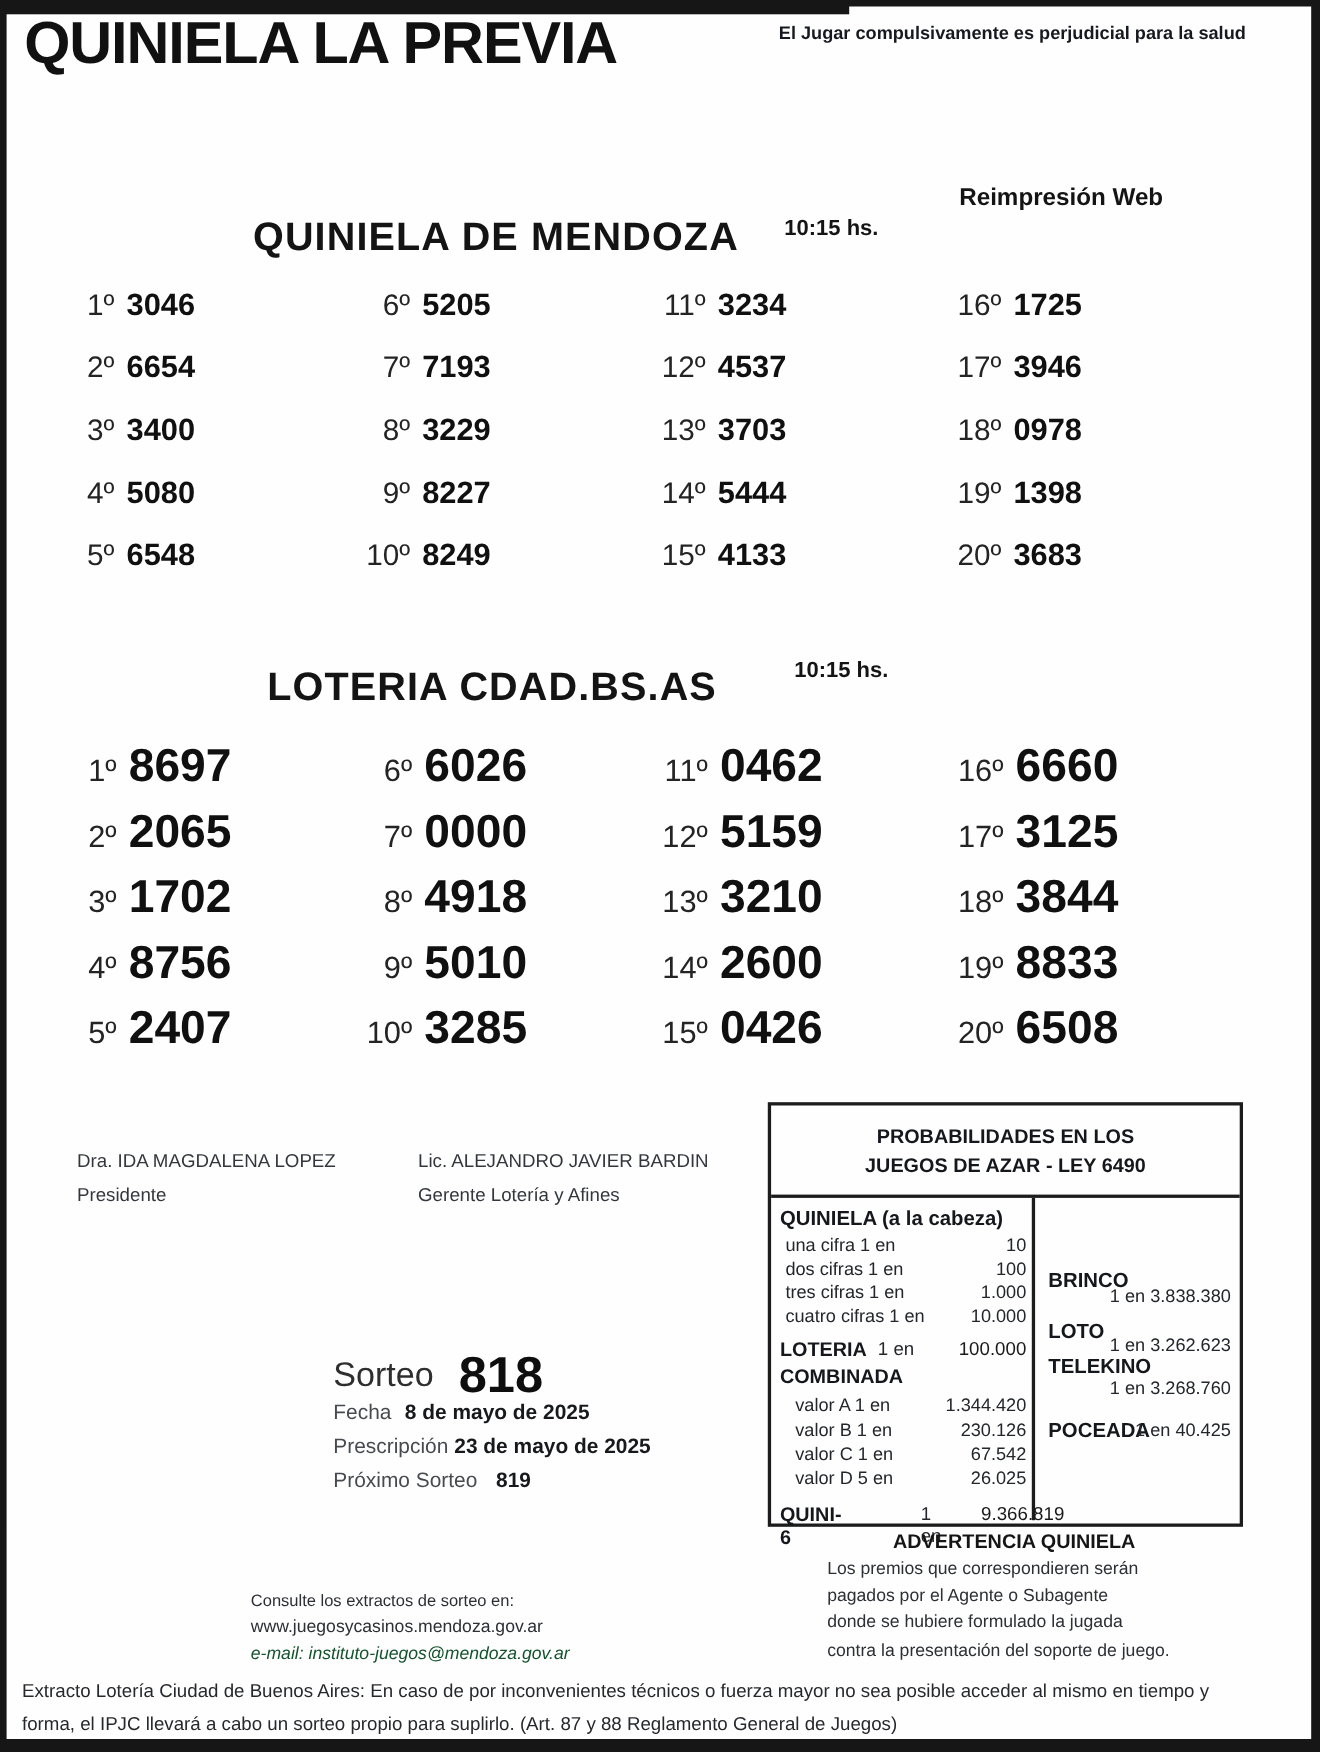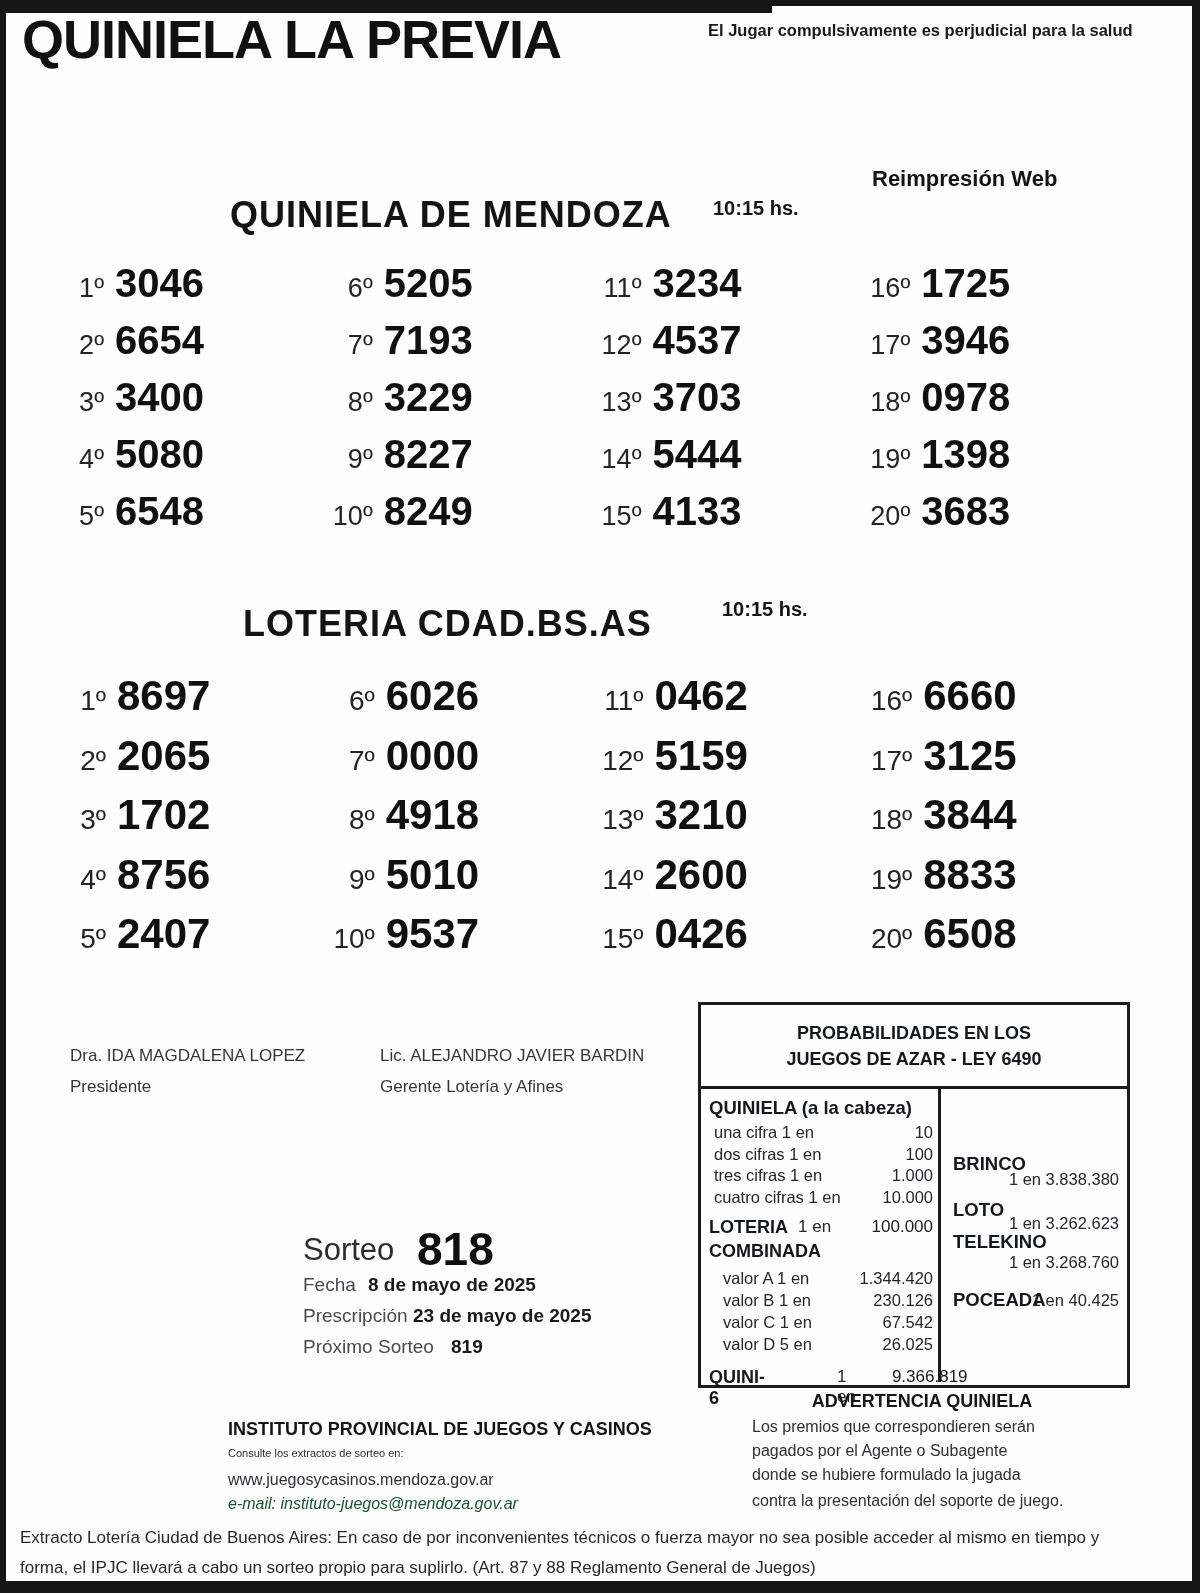--- a/index.html
+++ b/index.html
@@ -19,21 +19,21 @@
   .section-title{font-size:36px; font-weight:700; letter-spacing:1px; color:#141414;}
   .section-time{font-size:20px; font-weight:700; color:#141414;}
   .reimpresion{left:872px; top:166px; font-size:22px; font-weight:700; color:#141414;}
 
   .results-grid{position:absolute; display:grid; grid-auto-flow:column;
     grid-template-columns:repeat(4,1fr); left:40px; width:1075px;}
   #mendoza-grid{top:261px; grid-template-rows:repeat(5,57px);}
   #bsas-grid{top:672px; grid-template-rows:repeat(5,59.5px);}
   .result{display:flex; align-items:baseline;}
   .result .pos{width:64px; text-align:right; font-size:27px; color:#242424; flex:none;}
-  .result .num{margin-left:11px; font-size:40px; font-weight:700; color:#101010;}
+  .result .num{margin-left:11px; font-size:28px; font-weight:700; color:#101010;}
   #bsas-grid .result .pos{font-size:28px; width:66px;}
   #bsas-grid .result .num{font-size:42px;}
 
   .sig-name{font-size:17px; color:#33373d;}
   .sig-role{font-size:17px; color:#33373d;}
 
   .sorteo-label{left:303px; top:1232px; font-size:31px; color:#2e2e2e;}
   .sorteo-number{left:417px; top:1222px; font-size:46px; font-weight:700; color:#0e0e0e;}
   .meta-row{display:flex; font-size:19px;}
   .meta-label{color:#474b50;}
@@ -69,21 +69,21 @@
   .game:nth-child(1) .game-name{left:12px; top:64px;}
   .game:nth-child(1) .game-value{right:8px; top:81px;}
   .game:nth-child(2) .game-name{left:12px; top:110px;}
   .game:nth-child(2) .game-value{right:8px; top:125px;}
   .game:nth-child(3) .game-name{left:12px; top:142px;}
   .game:nth-child(3) .game-value{right:8px; top:164px;}
   .game:nth-child(4) .game-name{left:12px; top:200px;}
   .game:nth-child(4) .game-value{right:8px; top:202px;}
 
   .inst-title{left:228px; top:1419px; font-size:18px; font-weight:700; color:#151515;}
-  .inst-line1{left:228px; top:1447px; font-size:11px; color:#2c2f34;}
+  .inst-line1{left:228px; top:1447px; font-size:15px; color:#2c2f34;}
   .inst-line2{left:228px; top:1471px; font-size:16px; color:#2c2f34;}
   .inst-line3{left:228px; top:1495px; font-size:16px; color:#14532d;font-style:italic;}
 
   .adv-title{left:742px; top:1391px; width:360px; text-align:center;
     font-size:18px; font-weight:700; color:#151515;}
   .adv-line{left:752px; font-size:16px; color:#2c2f34;}
   #adv-0{top:1418px;} #adv-1{top:1442px;} #adv-2{top:1466px;} #adv-3{top:1492px;}
 
   .footer-line{left:20px; font-size:17px; color:#26282c; white-space:nowrap;}
   #footer-0{top:1528px;} #footer-1{top:1558px;}
@@ -248,21 +248,21 @@
     <span class="num">4918</span>
   </div>
 
   <div class="result">
     <span class="pos">9º</span>
     <span class="num">5010</span>
   </div>
 
   <div class="result">
     <span class="pos">10º</span>
-    <span class="num">9537</span>
+    <span class="num">3285</span>
   </div>
 
   <div class="result">
     <span class="pos">11º</span>
     <span class="num">0462</span>
   </div>
 
   <div class="result">
     <span class="pos">12º</span>
     <span class="num">5159</span>
@@ -408,21 +408,20 @@
   </div>
 
   <div class="game">
     <span class="game-name">POCEADA</span>
     <span class="game-value">1 en 40.425</span>
   </div>
 </div>
     </div>
   </div>
 
-  <div class="abs inst-title">INSTITUTO PROVINCIAL DE JUEGOS Y CASINOS</div>
   <div class="abs inst-line1">Consulte los extractos de sorteo en:</div>
   <div class="abs inst-line2">www.juegosycasinos.mendoza.gov.ar</div>
   <div class="abs inst-line3">e-mail:  instituto-juegos@mendoza.gov.ar</div>
 
   <div class="abs adv-title">ADVERTENCIA QUINIELA</div>
   <div class="abs adv-line" id="adv-0">Los premios que correspondieren serán</div>
   <div class="abs adv-line" id="adv-1">pagados por el Agente o Subagente</div>
   <div class="abs adv-line" id="adv-2">donde se hubiere formulado la jugada</div>
   <div class="abs adv-line" id="adv-3">contra la presentación del soporte de juego.</div>
 

